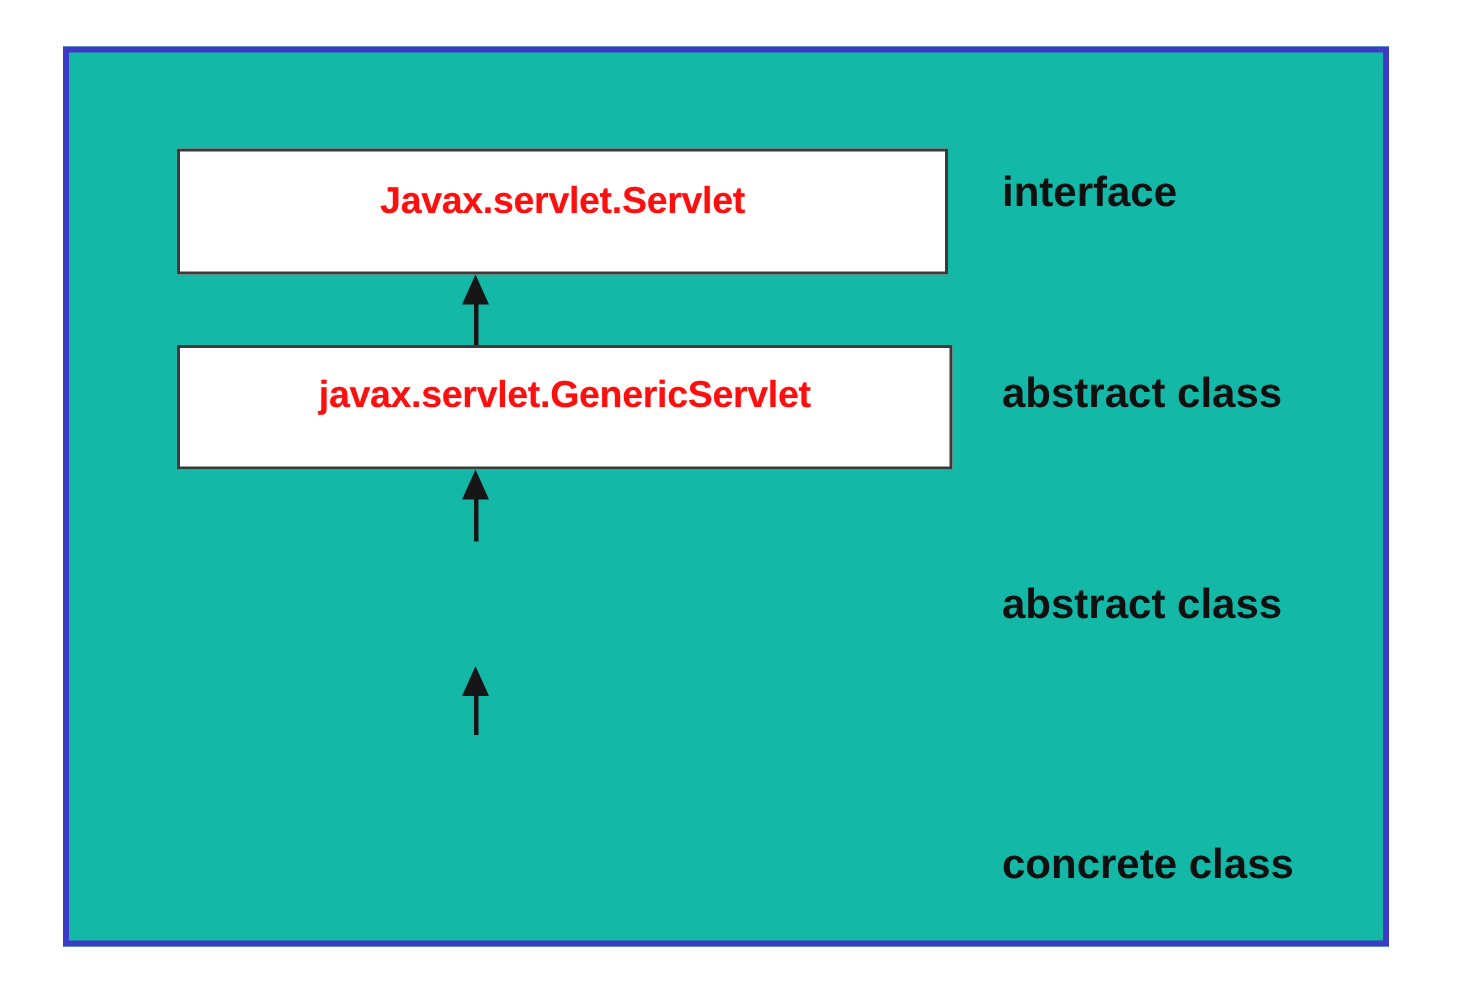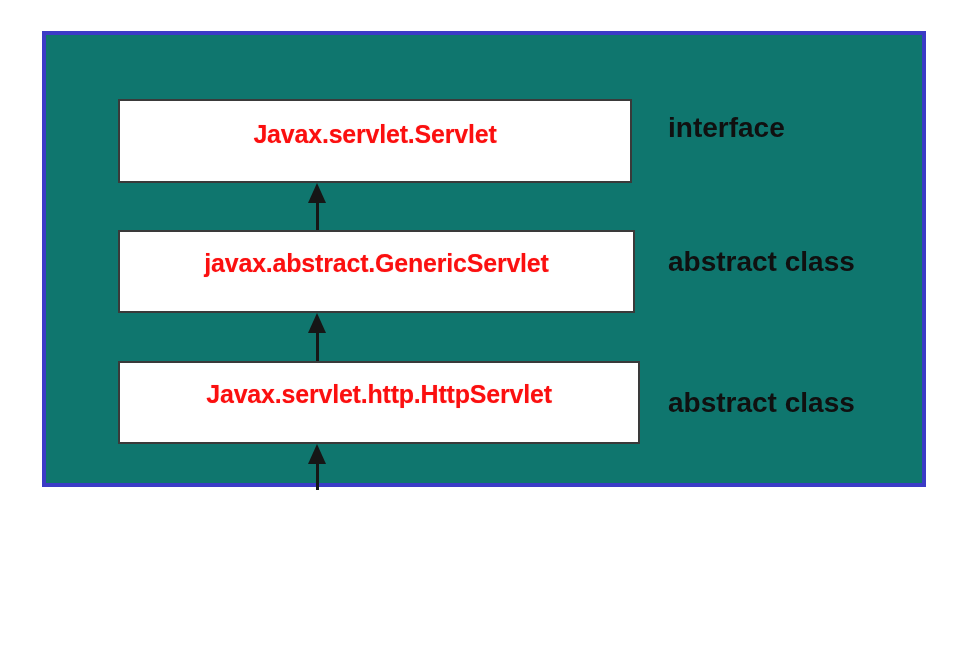--- a/index.html
+++ b/index.html
@@ -20,23 +20,23 @@
     background: #ffffff;
     overflow: hidden;
   }
 
   
   #diagram-frame {
     position: absolute;
     left: 42px;
     top: 31px;
     width: 884px;
-    height: 456px;
+    height: 600px;
     border: 4px solid #3b3bc6;
-    background: #0f766e;
+    background: #14b8a6;
     box-sizing: border-box;
   }
 
   
   .class-box {
     position: absolute;
     border: 2px solid #3a3a3a;
     background: #ffffff;
     box-sizing: border-box;
   }
@@ -116,39 +116,37 @@
     <div class="class-box" id="box-servlet">
       <div class="class-box-label">Javax.servlet.Servlet</div>
     </div>
 
     <div class="arrow" id="arrow-generic-to-servlet">
       <div class="stem"></div>
       <div class="head"></div>
     </div>
 
     <div class="class-box" id="box-generic">
-      <div class="class-box-label">javax.abstract.GenericServlet</div>
+      <div class="class-box-label">javax.servlet.GenericServlet</div>
     </div>
 
     <div class="arrow" id="arrow-http-to-generic">
       <div class="stem"></div>
       <div class="head"></div>
     </div>
 
-    <div class="class-box" id="box-http">
-      <div class="class-box-label">Javax.servlet.http.HttpServlet</div>
-    </div>
 
     <div class="arrow" id="arrow-user-to-http">
       <div class="stem"></div>
       <div class="head"></div>
     </div>
 
 
     <div class="side-label" id="side-label-interface">interface</div>
 
     <div class="side-label" id="side-label-generic">abstract class</div>
 
     <div class="side-label" id="side-label-http">abstract class</div>
 
+    <div class="side-label" id="side-label-userdefined">concrete class</div>
 
   </div>
 </div>
 
 </body></html>

